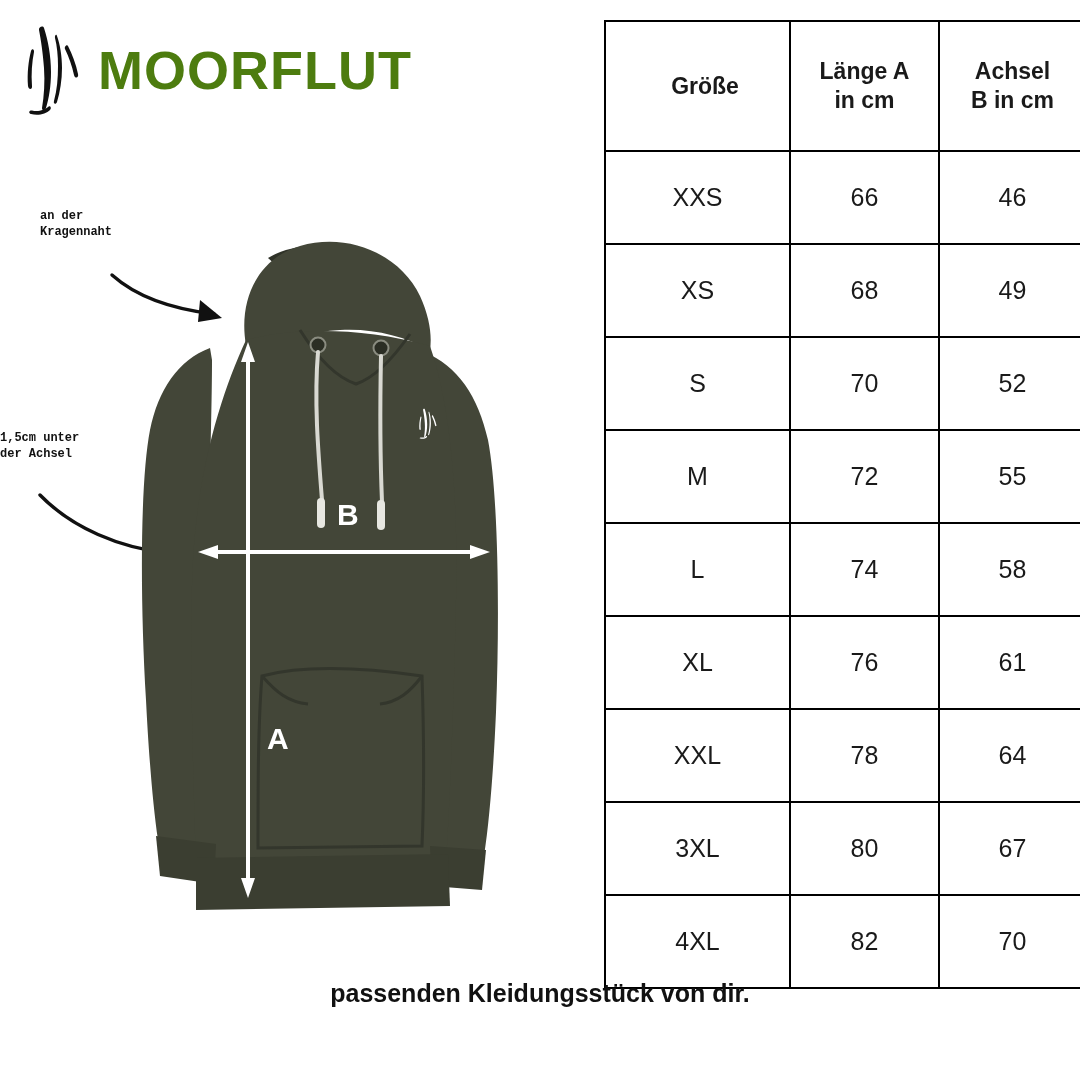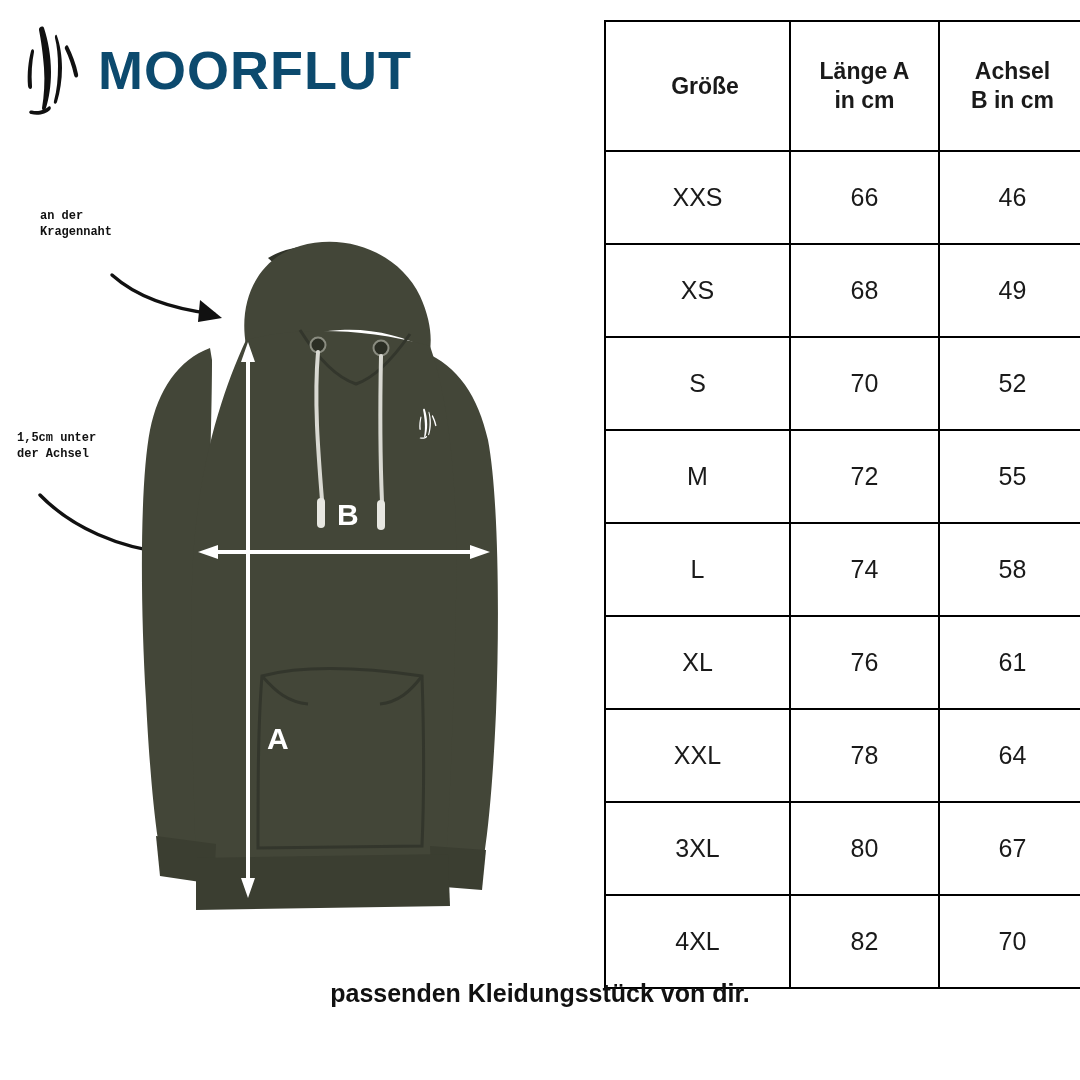--- a/index.html
+++ b/index.html
@@ -25,36 +25,36 @@
     gap: 16px;
   }
   #brand-mark {
     width: 58px;
     height: 92px;
   }
   #brand-name {
     font-size: 54px;
     font-weight: 700;
     letter-spacing: 1px;
-    color: #0c4a6e;
+    color: #4d7c0f;
     font-family: "Liberation Sans", sans-serif;
   }
 
   
   .annotation {
     position: absolute;
     font-size: 12px;
     font-weight: 700;
     color: #111111;
     line-height: 1.35;
     text-align: left;
     font-family: Liberation Mono, monospace;
   }
   #ann-collar { left: 40px; top: 208px; width: 170px; }
-  #ann-armpit { left: 0px;  top: 430px; width: 150px; padding-left: 17px; }
+  #ann-armpit { left: 0px;  top: 430px; width: 150px; }
 
   
   #illustration {
     position: absolute;
     left: 0;
     top: 0;
     width: 600px;
     height: 960px;
   }
   #illustration svg { display: block; }

